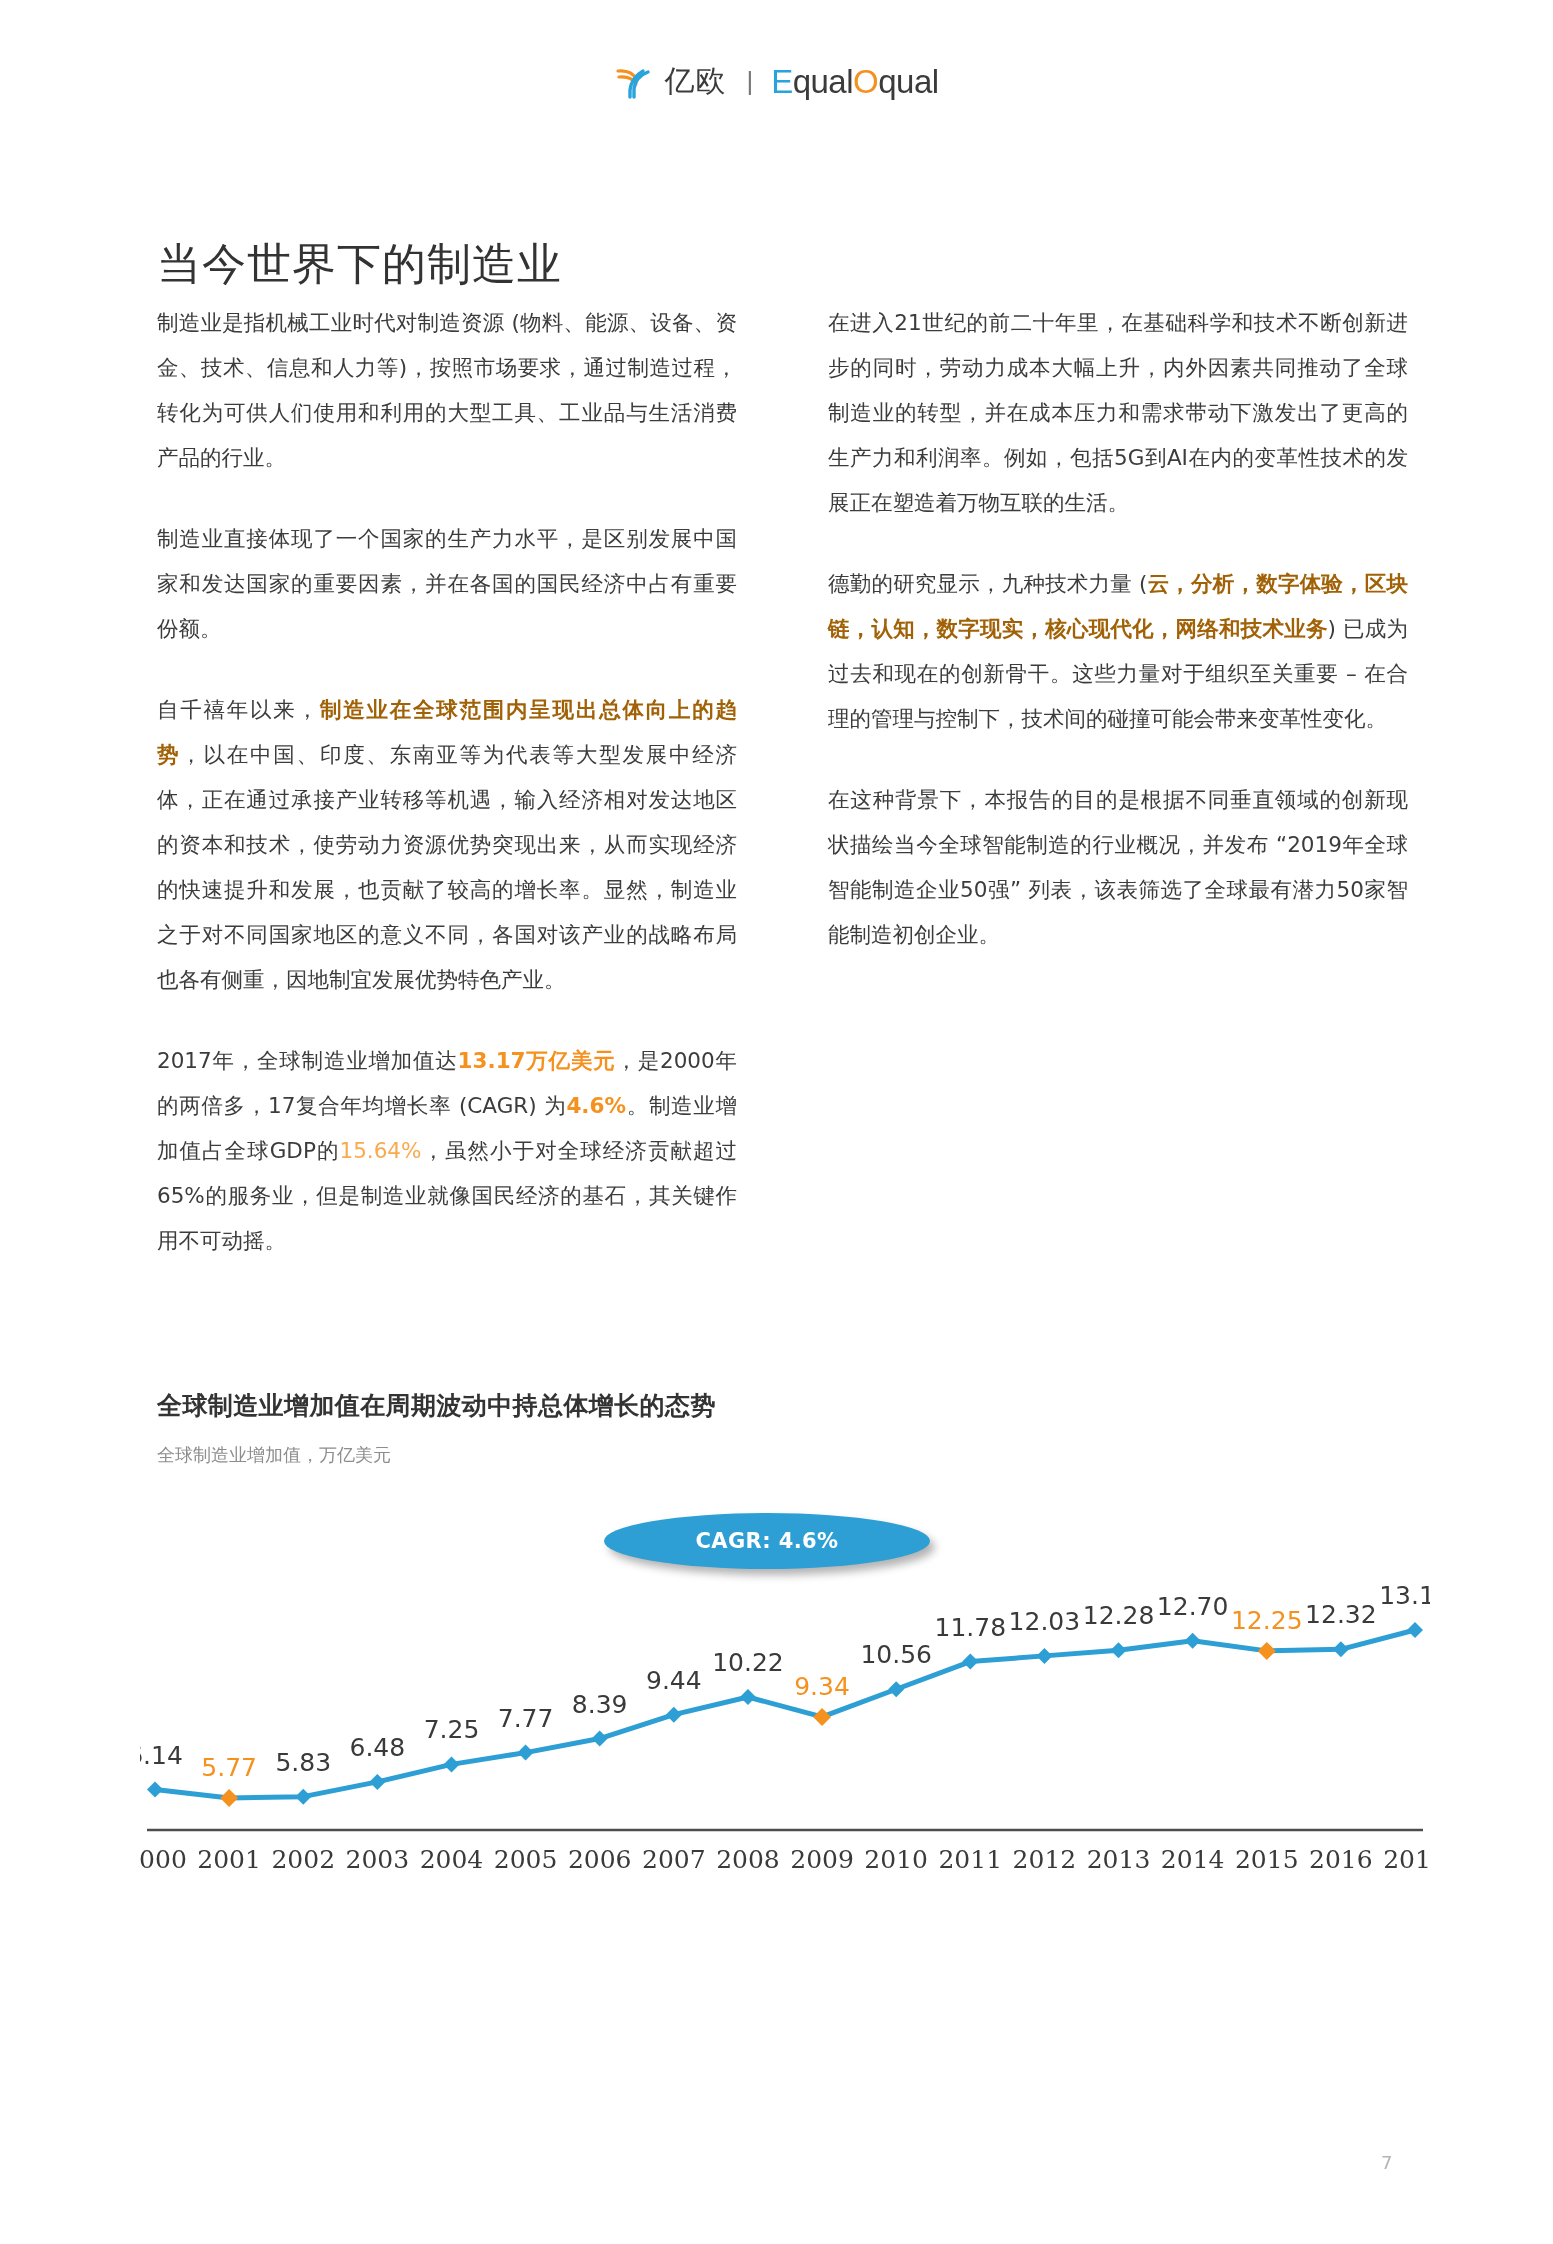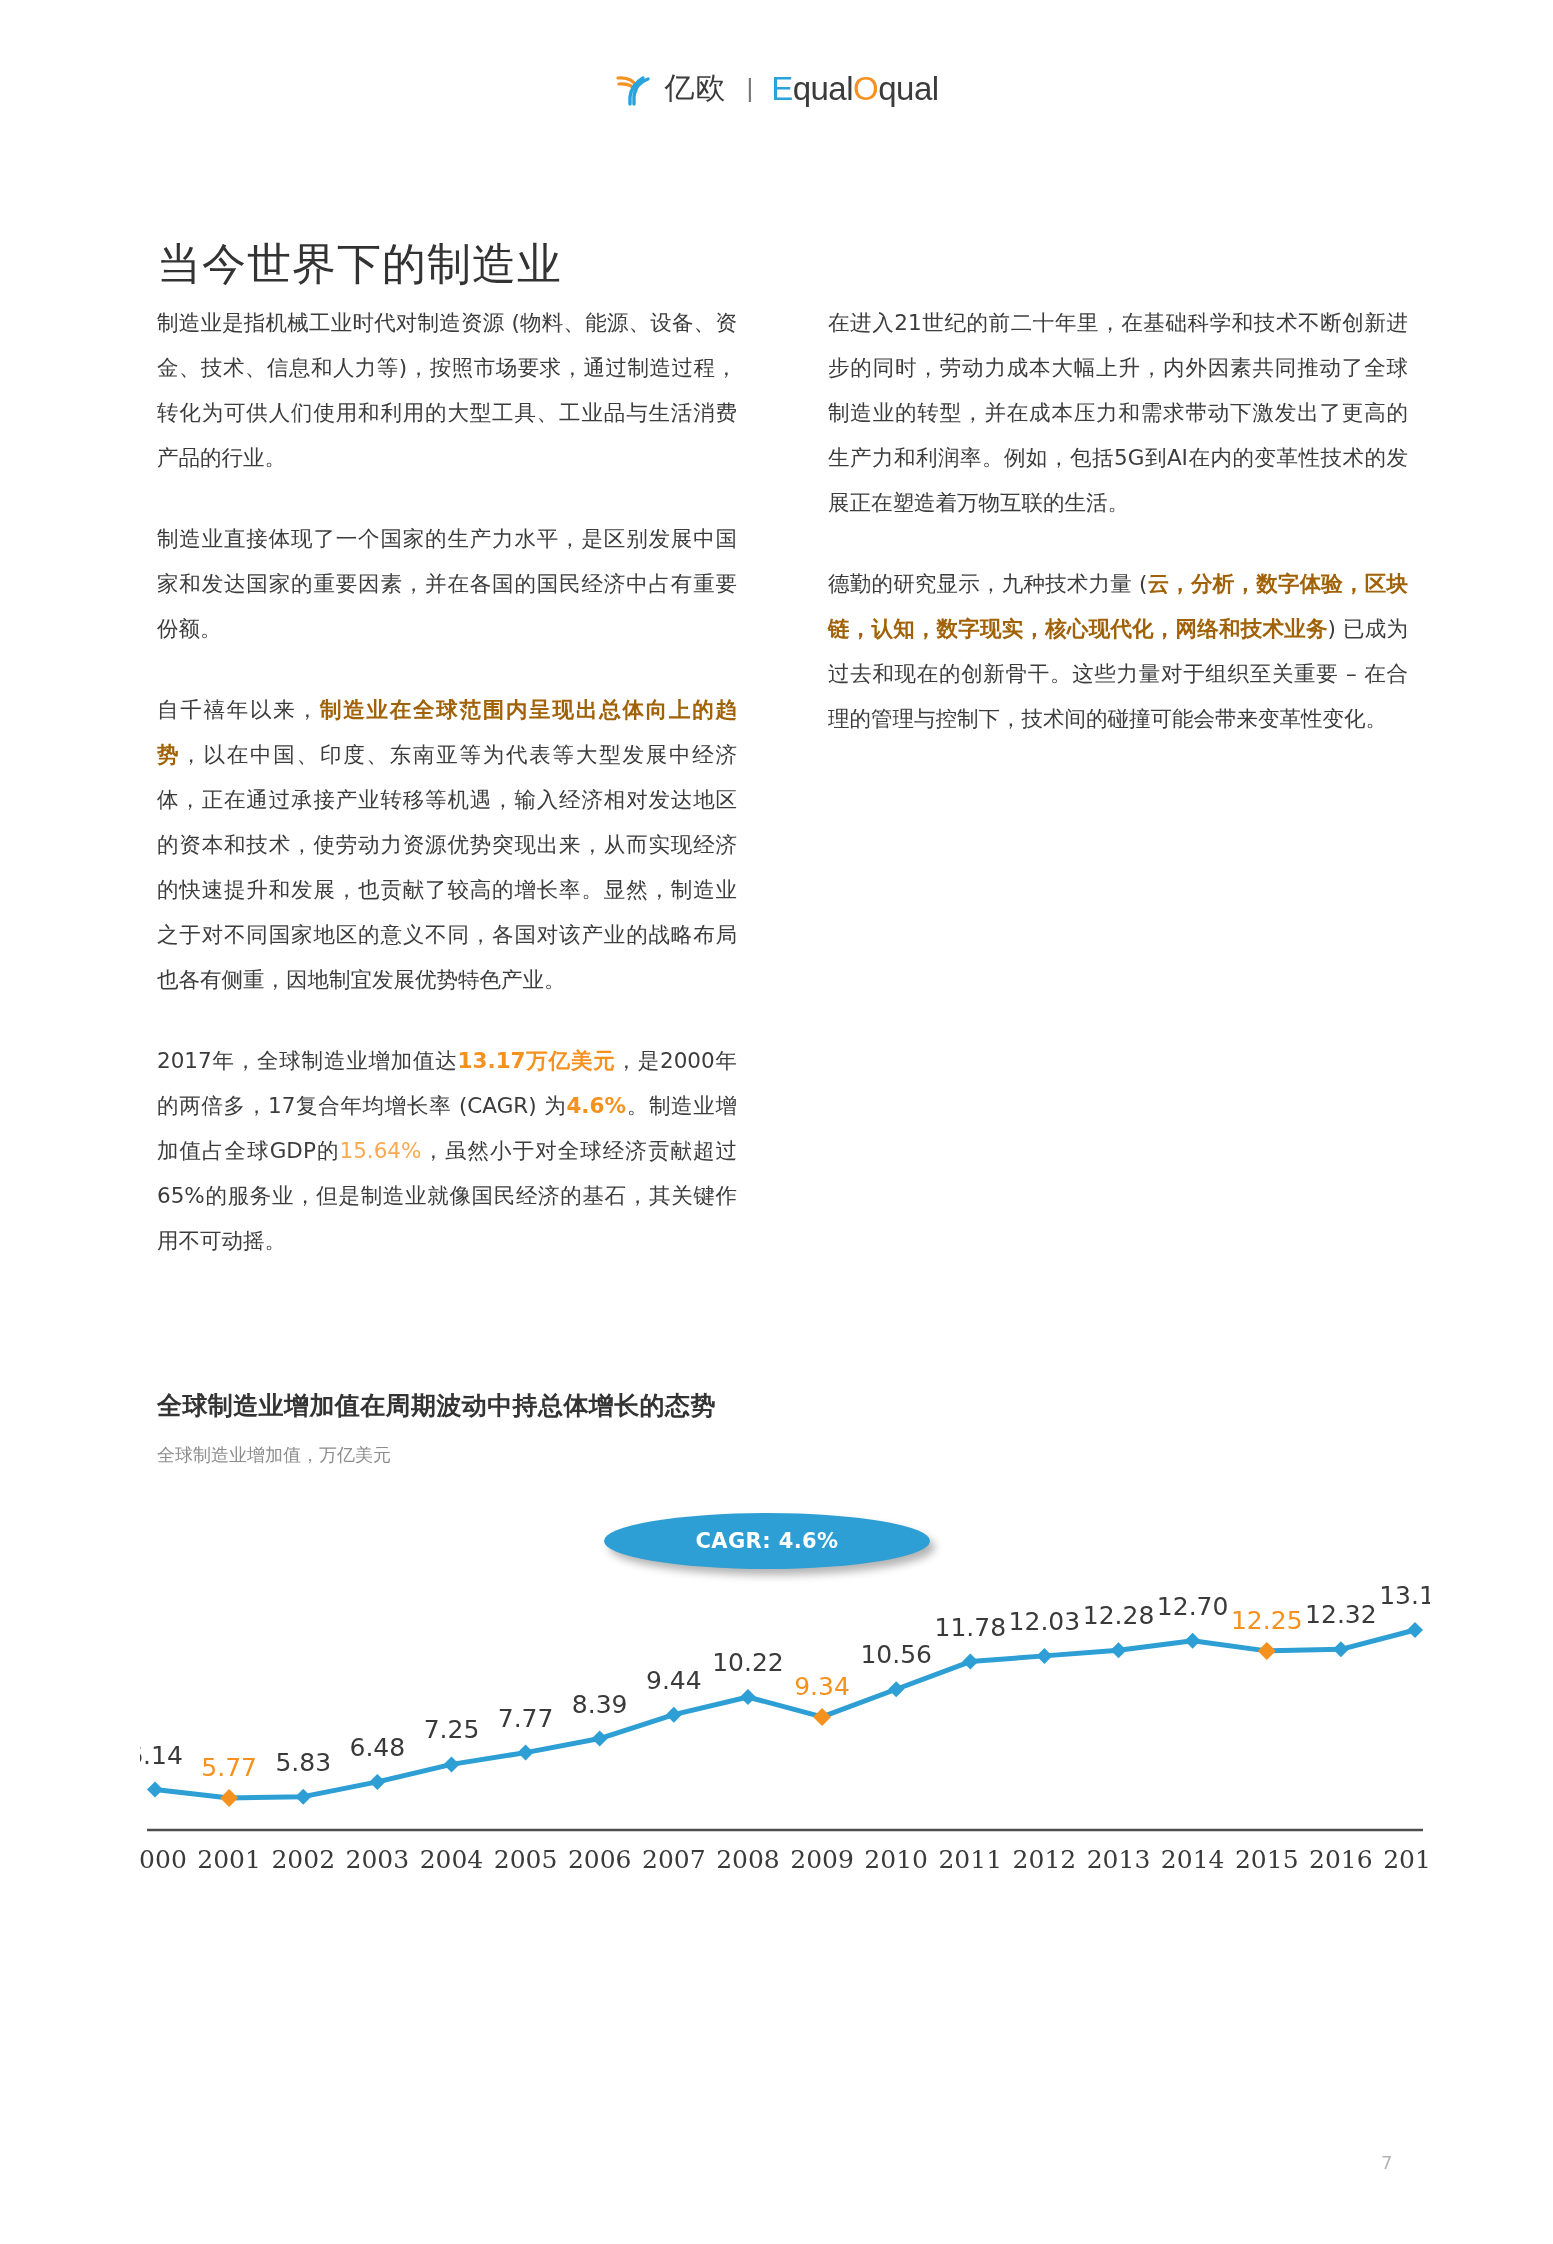--- a/index.html
+++ b/index.html
@@ -8,21 +8,21 @@
     background:#ffffff;
     font-family:"Liberation Sans","DejaVu Sans",sans-serif;
     color:#3b3b3b;
     position:relative;
     overflow:hidden;
   }
   .page{position:relative;width:1553px;height:2244px;}
 
   
   .logo-wrap{
-    position:absolute;left:0;top:68px;width:1553px;
+    position:absolute;left:0;top:61px;width:1553px;
     display:flex;justify-content:center;align-items:center;
   }
   .logo{display:flex;align-items:center;gap:10px;}
   .logo-mark{width:40px;height:40px;position:relative;display:block;}
   .logo-cn{font-size:30px;color:#3b3b3b;letter-spacing:1px;font-family:"DejaVu Sans",sans-serif;}
   .logo-bar{color:#777;font-size:26px;margin:0 8px 0 10px;font-weight:300;}
   .logo-eo{font-size:33px;color:#3b3b3b;letter-spacing:-0.5px;display:flex;align-items:center;}
   .logo-eo .e{color:#29a3dc;}
   .logo-eo .o{color:#f5911e;}
 
@@ -112,20 +112,21 @@
   <div class="col left">
     <p>制造业是指机械工业时代对制造资源 (物料、能源、设备、资金、技术、信息和人力等)，按照市场要求，通过制造过程，转化为可供人们使用和利用的大型工具、工业品与生活消费产品的行业。</p>
     <p>制造业直接体现了一个国家的生产力水平，是区别发展中国家和发达国家的重要因素，并在各国的国民经济中占有重要份额。</p>
     <p><span>自千禧年以来，</span><b>制造业在全球范围内呈现出总体向上的趋势</b><span>，以在中国、印度、东南亚等为代表等大型发展中经济体，正在通过承接产业转移等机遇，输入经济相对发达地区的资本和技术，使劳动力资源优势突现出来，从而实现经济的快速提升和发展，也贡献了较高的增长率。显然，制造业之于对不同国家地区的意义不同，各国对该产业的战略布局也各有侧重，因地制宜发展优势特色产业。</span></p>
     <p><span>2017年，全球制造业增加值达</span><span class="hl-strong">13.17万亿美元</span><span>，是2000年的两倍多，17复合年均增长率 (CAGR) 为</span><span class="hl-strong">4.6%</span><span>。制造业增加值占全球GDP的</span><span class="hl">15.64%</span><span>，虽然小于对全球经济贡献超过65%的服务业，但是制造业就像国民经济的基石，其关键作用不可动摇。</span></p>
   </div>
 
   <div class="col right">
     <p>在进入21世纪的前二十年里，在基础科学和技术不断创新进步的同时，劳动力成本大幅上升，内外因素共同推动了全球制造业的转型，并在成本压力和需求带动下激发出了更高的生产力和利润率。例如，包括5G到AI在内的变革性技术的发展正在塑造着万物互联的生活。</p>
     <p><span>德勤的研究显示，九种技术力量 (</span><b>云，分析，数字体验，区块链，认知，数字现实，核心现代化，网络和技术业务</b><span>) 已成为过去和现在的创新骨干。这些力量对于组织至关重要 – 在合理的管理与控制下，技术间的碰撞可能会带来变革性变化。</span></p>
+    <p>在这种背景下，本报告的目的是根据不同垂直领域的创新现状描绘当今全球智能制造的行业概况，并发布 “2019年全球智能制造企业50强” 列表，该表筛选了全球最有潜力50家智能制造初创企业。</p>
   </div>
 
   <div class="chart-title">全球制造业增加值在周期波动中持总体增长的态势</div>
   <div class="chart-sub">全球制造业增加值，万亿美元</div>
 
   <div class="chart-area">
     <svg class="chart-svg" id="chart-svg" width="1290" height="480" viewBox="0 0 1290 480">
         <polyline points="15,309.6 89.11764705882354,318 163.23529411764707,316.6378378378378 237.3529411764706,301.88108108108105 311.47058823529414,284.4 385.5882352941177,272.5945945945946 459.7058823529412,258.51891891891887 533.8235294117648,234.6810810810811 607.9411764705883,216.97297297297297 682.0588235294118,236.95135135135135 756.1764705882354,209.25405405405405 830.2941176470589,181.55675675675678 904.4117647058824,175.8810810810811 978.529411764706,170.20540540540543 1052.6470588235295,160.6702702702703 1126.7647058823532,170.8864864864865 1200.8823529411766,169.2972972972973 1275,150" fill="none" stroke="#2d9fd4" stroke-width="5" stroke-linejoin="round" stroke-linecap="round"></polyline>
         <polygon points="15,301.6 23,309.6 15,317.6 7,309.6" fill="#2d9fd4"></polygon>
         <text x="15" y="283.6" text-anchor="middle" fill="#3a3a3a" font-size="25" font-family="&quot;DejaVu Sans&quot;, sans-serif">6.14</text>

